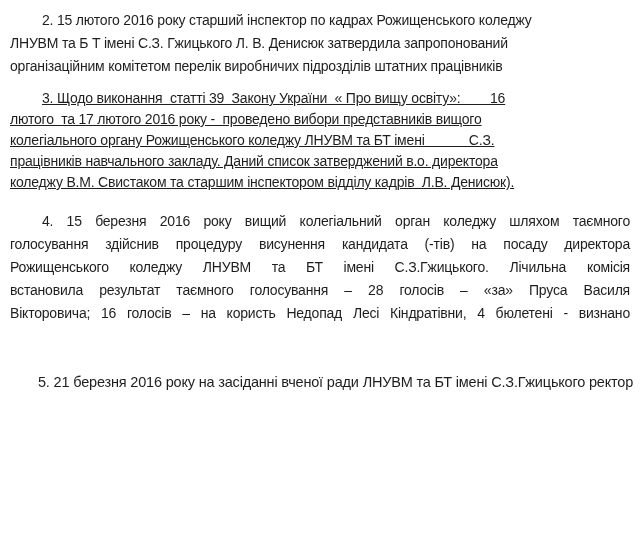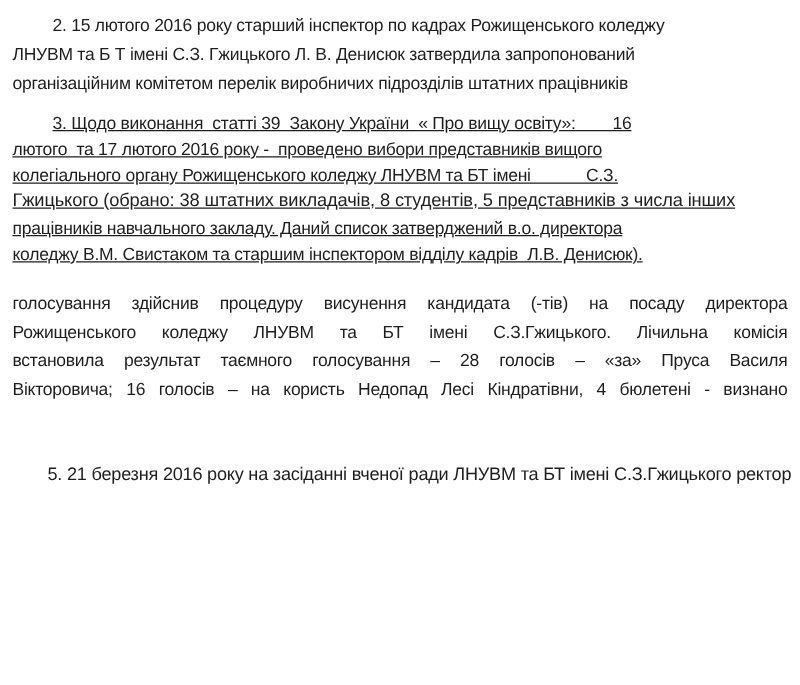--- a/index.html
+++ b/index.html
@@ -58,26 +58,26 @@
   <div class="para para-2">
     <div class="line indent">2. 15 лютого 2016 року старший інспектор по кадрах Рожищенського коледжу</div>
     <div class="line">ЛНУВМ та Б Т імені С.З. Гжицького Л. В. Денисюк затвердила запропонований</div>
     <div class="line">організаційним комітетом перелік виробничих підрозділів штатних працівників</div>
   </div>
 
   <div class="para para-3">
     <div class="line indent">3. Щодо виконання  статті 39  Закону України  « Про вищу освіту»:        16</div>
     <div class="line">лютого  та 17 лютого 2016 року -  проведено вибори представників вищого</div>
     <div class="line">колегіального органу Рожищенського коледжу ЛНУВМ та БТ імені            С.З.</div>
-    <div class="line wide">Гжицького (обрано: 38 штатних викладачів, 8 студентів, 5 представників з числа інших</div>
     <div class="line">працівників навчального закладу. Даний список затверджений в.о. директора</div>
     <div class="line">коледжу В.М. Свистаком та старшим інспектором відділу кадрів  Л.В. Денисюк).</div>
   </div>
 
   <div class="para para-4">
+    <div class="line jline indent">4. 15 березня 2016 року вищий колегіальний орган коледжу шляхом таємного</div>
     <div class="line jline">голосування здійснив процедуру висунення кандидата (-тів) на посаду директора</div>
     <div class="line jline">Рожищенського коледжу ЛНУВМ та БТ імені С.З.Гжицького. Лічильна комісія</div>
     <div class="line jline">встановила результат таємного голосування – 28 голосів – «за» Пруса Василя</div>
     <div class="line jline">Вікторовича; 16  голосів – на користь Недопад Лесі Кіндратівни, 4 бюлетені - визнано</div>
   </div>
 
   <div class="para para-5">
     <div class="line jline small-text indent5">5. 21 березня 2016 року на засіданні вченої ради ЛНУВМ та БТ імені С.З.Гжицького ректор</div>
 
   </div>

